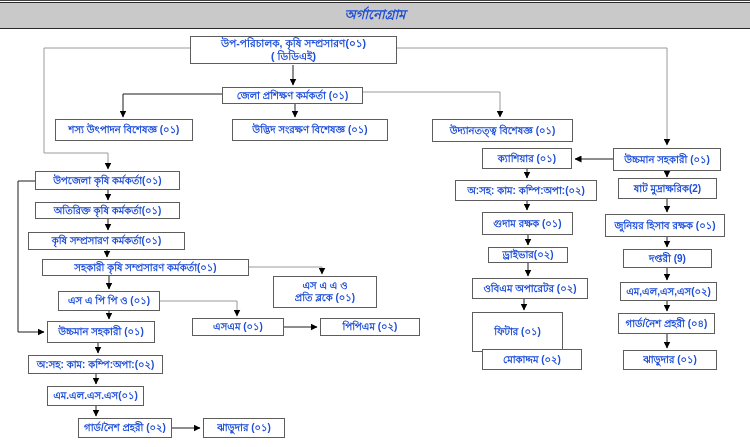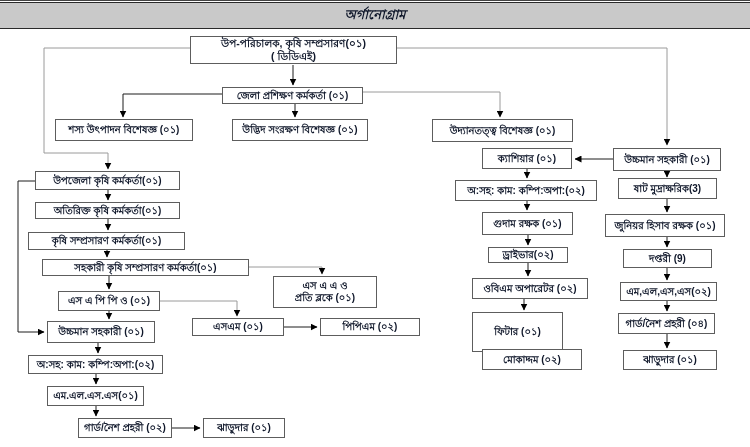--- a/index.html
+++ b/index.html
@@ -1,18 +1,18 @@
 <!DOCTYPE html>
 <html><head>
 <meta charset="utf-8">
 <style>
   html,body{margin:0;padding:0;background:#fff;}
   .stage{
     position:relative;width:750px;height:447px;background:#ffffff;
-    font-family:"Liberation Sans",sans-serif;color:#0f172a;overflow:hidden;
+    font-family:"Liberation Sans",sans-serif;color:#1d4ed8;overflow:hidden;
     border-top:1px solid #444;
   }
   .title-bar{
     position:absolute;left:0;top:1px;width:750px;height:25px;
     background:#c9c9c9;border-top:1px solid #2a2a2a;border-bottom:1px solid #2a2a2a;
     display:flex;align-items:center;justify-content:center;
     font-weight:bold;font-style:italic;font-size:13px;
   }
   .connector-layer{position:absolute;left:0;top:0;width:750px;height:447px;pointer-events:none;}
   .edge{fill:none;stroke-width:1;}
@@ -79,21 +79,21 @@
   <div class="box big" style="left:190px;top:35px;width:207px;height:28px">
     <span>উপ-পরিচালক, কৃষি সম্প্রসারণ(০১)</span>
     <span>( ডিডিএই)</span>
   </div>
   <div class="box" style="left:222px;top:86px;width:141px;height:17px">
     <span>জেলা প্রশিক্ষণ কর্মকর্তা (০১)</span>
   </div>
   <div class="box" style="left:55px;top:118px;width:138px;height:22px">
     <span>শস্য উৎপাদন বিশেষজ্ঞ (০১)</span>
   </div>
-  <div class="box" style="left:232px;top:118px;width:136px;height:22px">
+  <div class="box" style="left:232px;top:118px;width:156px;height:22px">
     <span>উদ্ভিদ সংরক্ষণ বিশেষজ্ঞ  (০১)</span>
   </div>
   <div class="box" style="left:432px;top:118px;width:141px;height:23px">
     <span>উদ্যানতত্ত্ব বিশেষজ্ঞ (০১)</span>
   </div>
   <div class="box" style="left:35px;top:170px;width:145px;height:19px">
     <span>উপজেলা কৃষি কর্মকর্তা(০১)</span>
   </div>
   <div class="box" style="left:35px;top:201px;width:145px;height:17px">
     <span>অতিরিক্ত কৃষি কর্মকর্তা(০১)</span>
@@ -135,21 +135,21 @@
   <div class="box" style="left:482px;top:147px;width:90px;height:21px">
     <span>ক্যাশিয়ার (০১)</span>
   </div>
   <div class="box" style="left:613px;top:147px;width:108px;height:23px">
     <span>উচ্চমান সহকারী  (০১)</span>
   </div>
   <div class="box" style="left:455px;top:179px;width:142px;height:21px">
     <span>অ:সহ: কাম: কম্পি:অপা:(০২)</span>
   </div>
   <div class="box" style="left:618px;top:177px;width:99px;height:21px">
-    <span>ষাট মুদ্রাক্ষরিক(3)</span>
+    <span>ষাট মুদ্রাক্ষরিক(2)</span>
   </div>
   <div class="box" style="left:482px;top:211px;width:91px;height:23px">
     <span>গুদাম রক্ষক (০১)</span>
   </div>
   <div class="box" style="left:605px;top:213px;width:120px;height:23px">
     <span>জুনিয়র হিসাব রক্ষক (০১)</span>
   </div>
   <div class="box" style="left:488px;top:246px;width:80px;height:16px">
     <span>ড্রাইভার(০২)</span>
   </div>

